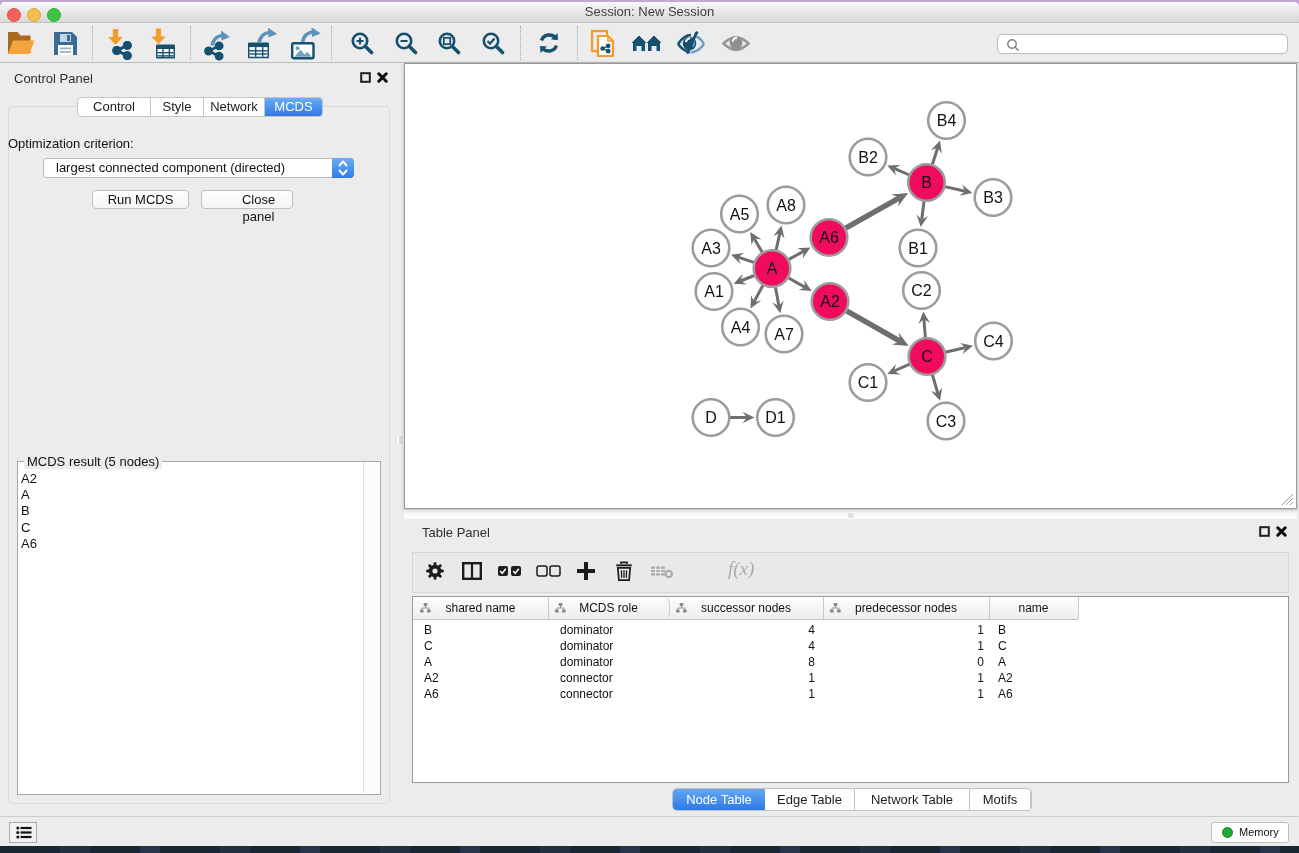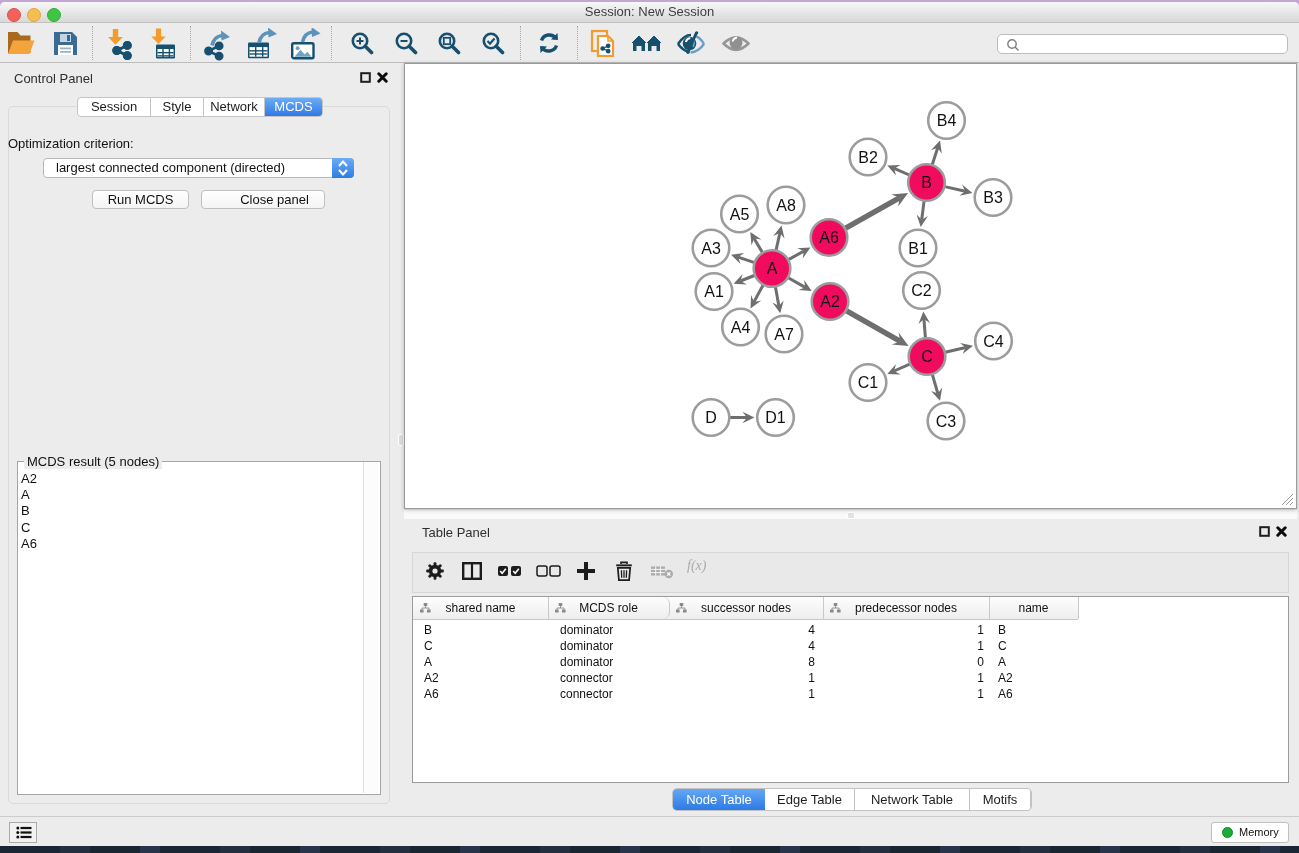--- a/index.html
+++ b/index.html
@@ -214,37 +214,37 @@
     </div>
     <div class="abs" id="cpTitle">Control Panel</div>
     <svg class="winbtn" style="left:360px;top:70px" width="11" height="11" viewBox="0 0 11 11">
         <rect x="1.2" y="1.2" width="8.6" height="8.6" fill="none" stroke="#1e1e1e" stroke-width="2"></rect>
       </svg>
       <svg class="winbtn" style="left:377px;top:70px" width="11" height="11" viewBox="0 0 11 11">
         <path d="M1.8 1.8 L9.2 9.2 M9.2 1.8 L1.8 9.2" stroke="#0c0c0c" stroke-width="3" stroke-linecap="round"></path>
       </svg>
     <div class="abs" id="cpPanel"></div>
     <div class="abs" id="cpTabs">
-      <div class="tab" style="width:72px;">Session</div>
+      <div class="tab" style="width:72px;">Control</div>
       <div class="tab" style="width:52px;">Style</div>
       <div class="tab" style="width:60px;">Network</div>
       <div class="tab sel" style="width:57px;">MCDS</div>
     </div>
     <div class="abs" id="optLabel">Optimization criterion:</div>
     <div class="abs" id="dropdown">
       <div class="dtext">largest connected component (directed)</div>
       <div class="stepper">
           <svg width="22" height="20" viewBox="0 0 22 20" style="position:absolute;left:0;top:0">
             <path d="M7 8 L11 3.5 L15 8" fill="none" stroke="#fff" stroke-width="2"></path>
             <path d="M7 12 L11 16.5 L15 12" fill="none" stroke="#fff" stroke-width="2"></path>
           </svg>
         </div>
     </div>
     <div class="btn" style="left:92px;top:188px;width:97px;">Run MCDS</div>
-    <div class="btn" style="left:201px;top:188px;width:124px;padding-left:23px;">Close panel</div>
+    <div class="btn" style="left:201px;top:188px;width:92px;padding-left:23px;">Close panel</div>
     <div class="abs" id="mcdsGroup"></div>
     <div class="abs" id="mcdsScroll"></div>
     <div class="abs" id="mcdsLegend">MCDS result (5 nodes)</div>
     <div class="abs" id="mcdsList">A2<br>A<br>B<br>C<br>A6</div>
     <div class="abs" style="left:404px;top:508px;width:893px;height:9px;background:#fafafa;"></div>
       <div class="abs" style="left:398px;top:432px;width:6px;height:12px;background:#dcdcdc;border:1px solid #ffffff;border-radius:2px;box-sizing:border-box;"></div>
       <div class="abs" style="left:847px;top:510px;width:8px;height:7px;background:#e2e2e2;border:1px solid #ffffff;border-radius:2px;box-sizing:border-box;"></div>
       <div class="abs" id="frame">
       <svg style="position:absolute;right:2px;bottom:2px" width="13" height="13" viewBox="0 0 13 13">
           <g stroke="#9a9a9a" stroke-width="1">
@@ -387,21 +387,21 @@
         <rect x="1" y="3.5" width="14" height="9" fill="#ababab"></rect>
         <g stroke="#fff" stroke-width="0.9">
           <line x1="1" y1="6.4" x2="15" y2="6.4"></line>
           <line x1="1" y1="9.6" x2="15" y2="9.6"></line>
           <line x1="5.7" y1="3.5" x2="5.7" y2="12.5"></line>
           <line x1="10.4" y1="3.5" x2="10.4" y2="12.5"></line>
         </g>
         <circle cx="18.8" cy="11" r="4.2" fill="#ababab"></circle>
         <path d="M17.2 9.4 l3.2 3.2 M20.4 9.4 l-3.2 3.2" stroke="#fff" stroke-width="1.3"></path>
       </svg>
-      <div style="position:absolute;left:687px;top:556px;font-family:'Liberation Serif',serif;font-style:italic;font-size:14px;color:#ababab;">f(x)</div>
+      <div style="position:absolute;left:728px;top:556px;font-family:'Liberation Serif',serif;font-style:italic;font-size:19px;color:#ababab;">f(x)</div>
     <div class="abs" id="tableArea">
       <div id="thead" style="width:665px;">
           <div class="th" style="left:0px;width:135px;"><svg width="11" height="10" viewBox="0 0 11 10" style="position:absolute;left:7px;top:6px">
               <g fill="#8a8a8a">
                 <rect x="3.7" y="0" width="3.6" height="3"></rect>
                 <rect x="0" y="6.5" width="3.6" height="3"></rect>
                 <rect x="7" y="6.5" width="3.6" height="3"></rect>
               </g>
               <path d="M5.5 3 v2 M2 6.5 v-1.5 h7 v1.5" fill="none" stroke="#8a8a8a" stroke-width="0.9"></path>
             </svg>shared name</div>

